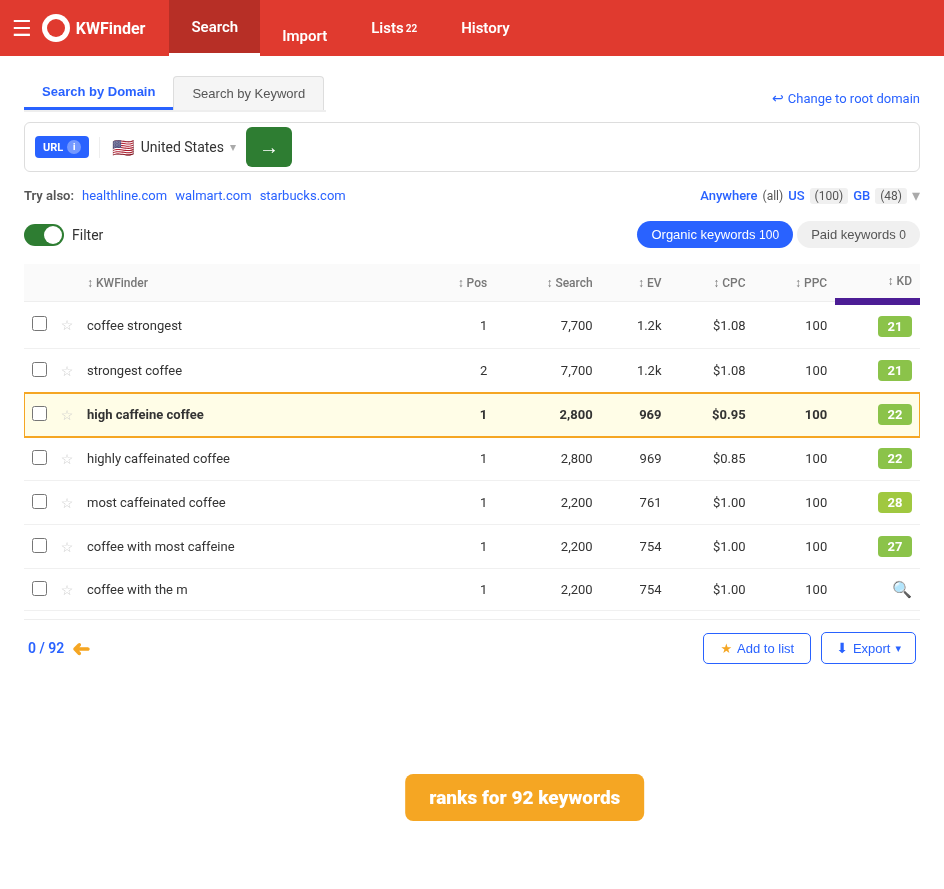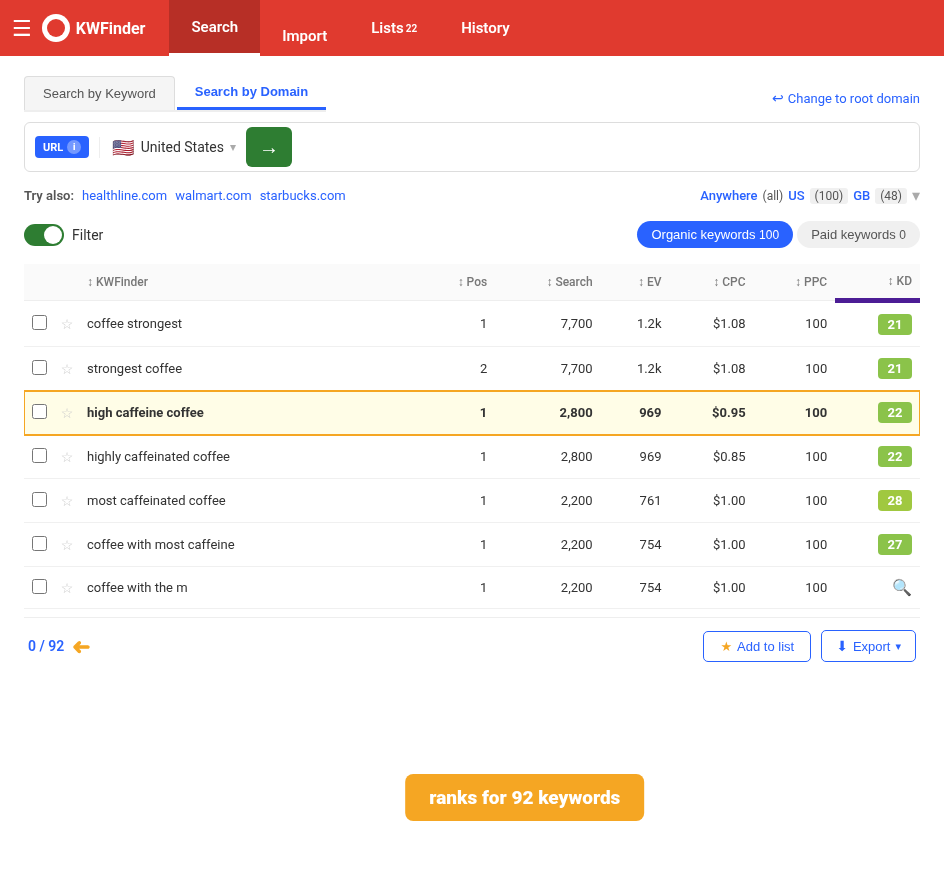--- a/index.html
+++ b/index.html
@@ -22,22 +22,22 @@
         <sup style="font-size:10px;margin-left:2px;">22</sup>
     </a>
     <a style="color:#fff;font-weight:600;font-size:15px;padding:0 22px;height:56px;display:flex;align-items:center;cursor:pointer;text-decoration:none;">History</a>
   </div>
 </nav>
 
 <div style="background:#fff;padding:20px 24px 0;min-height:833px;position:relative;">
 
   <div style="display:flex;align-items:flex-end;margin-bottom:0;justify-content:space-between;">
     <div style="display:flex;gap:0;border-bottom:2px solid #eee;">
+      <button style="padding:8px 18px;border:none;background:#fff;color:#2962ff;cursor:pointer;font-size:13px;border-radius:4px 4px 0 0;font-weight:600;border-bottom:3px solid #2962ff;border-top:none;border-left:none;border-right:none;">Search by Domain</button>
       <button style="padding:8px 18px;border:none;background:#f5f5f5;color:#555;cursor:pointer;font-size:13px;border-radius:4px 4px 0 0;border:1px solid #ddd;border-bottom:none;margin-right:2px;">Search by Keyword</button>
-      <button style="padding:8px 18px;border:none;background:#fff;color:#2962ff;cursor:pointer;font-size:13px;border-radius:4px 4px 0 0;font-weight:600;border-bottom:3px solid #2962ff;border-top:none;border-left:none;border-right:none;">Search by Domain</button>
     </div>
     <a style="color:#2962ff;font-size:13px;cursor:pointer;display:flex;align-items:center;gap:4px;text-decoration:none;margin-bottom:6px;">
       <span style="font-size:14px;">↩</span>
       <span>Change to root domain</span>
     </a>
   </div>
 
   <div style="display:flex;align-items:center;border:1px solid #ddd;border-radius:6px;padding:0 10px;height:50px;margin-bottom:14px;background:#fff;gap:10px;margin-top:10px;">
     <div style="background:#2962ff;color:#fff;font-size:11px;font-weight:700;padding:4px 8px;border-radius:4px;cursor:pointer;display:flex;align-items:center;gap:4px;">
       <span>URL</span>
@@ -89,21 +89,21 @@
       <thead>
         <tr style="background:#fafafa;">
           <th style="padding:10px 8px;font-size:12px;color:#777;font-weight:500;border-bottom:1px solid #eee;width:30px;"></th>
           <th style="padding:10px 8px;font-size:12px;color:#777;font-weight:500;border-bottom:1px solid #eee;width:24px;"></th>
           <th style="padding:10px 8px;font-size:12px;color:#777;font-weight:500;border-bottom:1px solid #eee;text-align:left;cursor:pointer;">↕ KWFinder</th>
           <th style="padding:10px 8px;font-size:12px;color:#777;font-weight:500;border-bottom:1px solid #eee;text-align:right;cursor:pointer;">↕ Pos</th>
           <th style="padding:10px 8px;font-size:12px;color:#777;font-weight:500;border-bottom:1px solid #eee;text-align:right;cursor:pointer;">↕ Search</th>
           <th style="padding:10px 8px;font-size:12px;color:#777;font-weight:500;border-bottom:1px solid #eee;text-align:right;cursor:pointer;">↕ EV</th>
           <th style="padding:10px 8px;font-size:12px;color:#777;font-weight:500;border-bottom:1px solid #eee;text-align:right;cursor:pointer;">↕ CPC</th>
           <th style="padding:10px 8px;font-size:12px;color:#777;font-weight:500;border-bottom:1px solid #eee;text-align:right;cursor:pointer;">↕ PPC</th>
-          <th style="padding:10px 8px;font-size:12px;color:#777;font-weight:500;border-bottom:5px solid #4c1d95;text-align:right;cursor:pointer;">↕ KD</th>
+          <th style="padding:10px 8px;font-size:12px;color:#777;font-weight:500;border-bottom:7px solid #4c1d95;text-align:right;cursor:pointer;">↕ KD</th>
         </tr>
       </thead>
       <tbody id="table-body">
       <tr>
             <td style="padding: 11px 8px; border-bottom: 1px solid rgb(240, 240, 240); vertical-align: middle; width: 30px;"><input type="checkbox" style="width: 15px; height: 15px; cursor: pointer; accent-color: rgb(41, 98, 255);"></td>
             <td style="padding: 11px 4px; border-bottom: 1px solid rgb(240, 240, 240); vertical-align: middle; width: 24px; text-align: center;"><span style="color: rgb(204, 204, 204); font-size: 14px; cursor: pointer;">☆</span></td>
             <td style="padding: 11px 8px; border-bottom: 1px solid rgb(240, 240, 240); vertical-align: middle; min-width: 200px; font-size: 13px; color: rgb(51, 51, 51);">coffee strongest</td>
             <td style="padding: 11px 8px; border-bottom: 1px solid rgb(240, 240, 240); vertical-align: middle; text-align: right; font-size: 13px; color: rgb(51, 51, 51);">1</td>
             <td style="padding: 11px 8px; border-bottom: 1px solid rgb(240, 240, 240); vertical-align: middle; text-align: right; font-size: 13px; color: rgb(51, 51, 51);">7,700</td>
             <td style="padding: 11px 8px; border-bottom: 1px solid rgb(240, 240, 240); vertical-align: middle; text-align: right; font-size: 13px; color: rgb(51, 51, 51);">1.2k</td>

